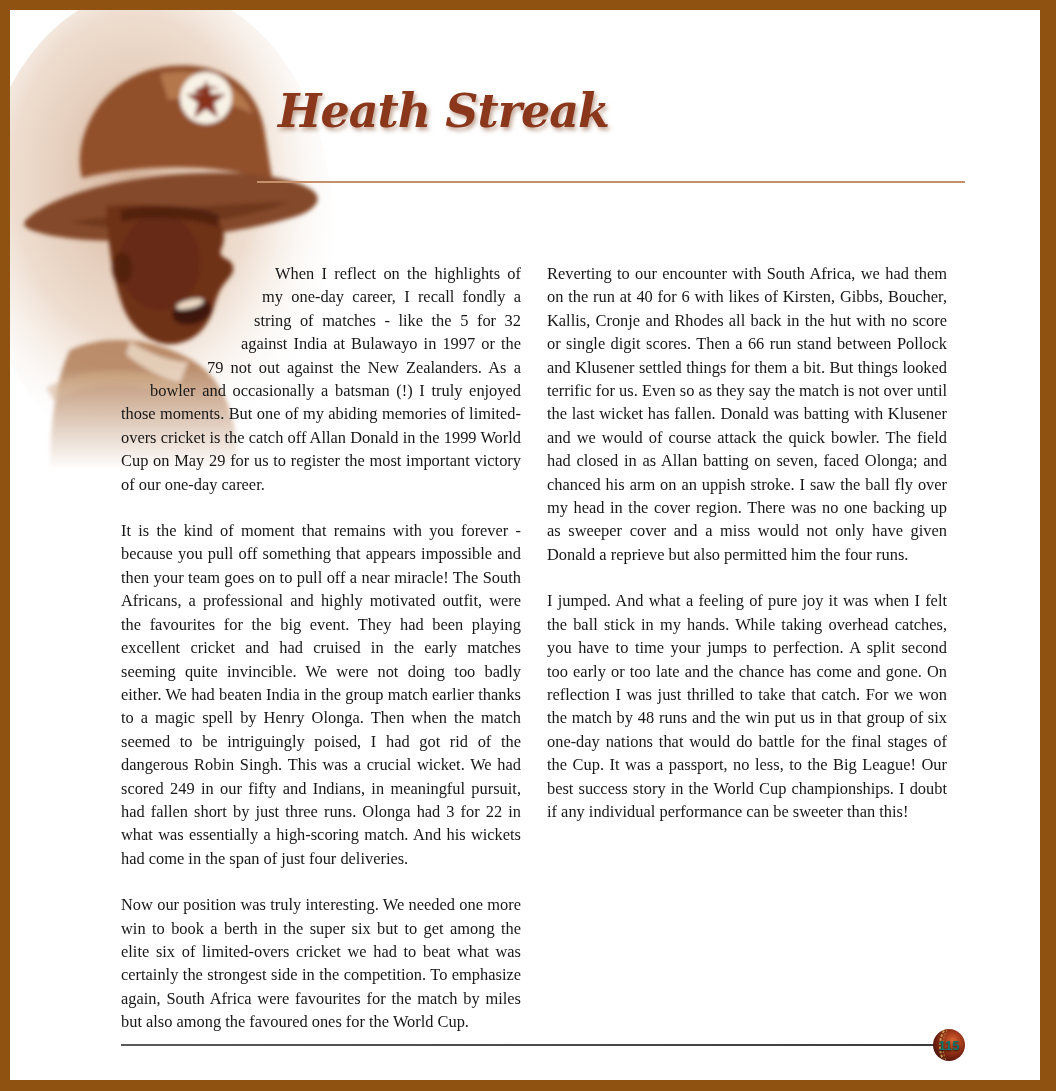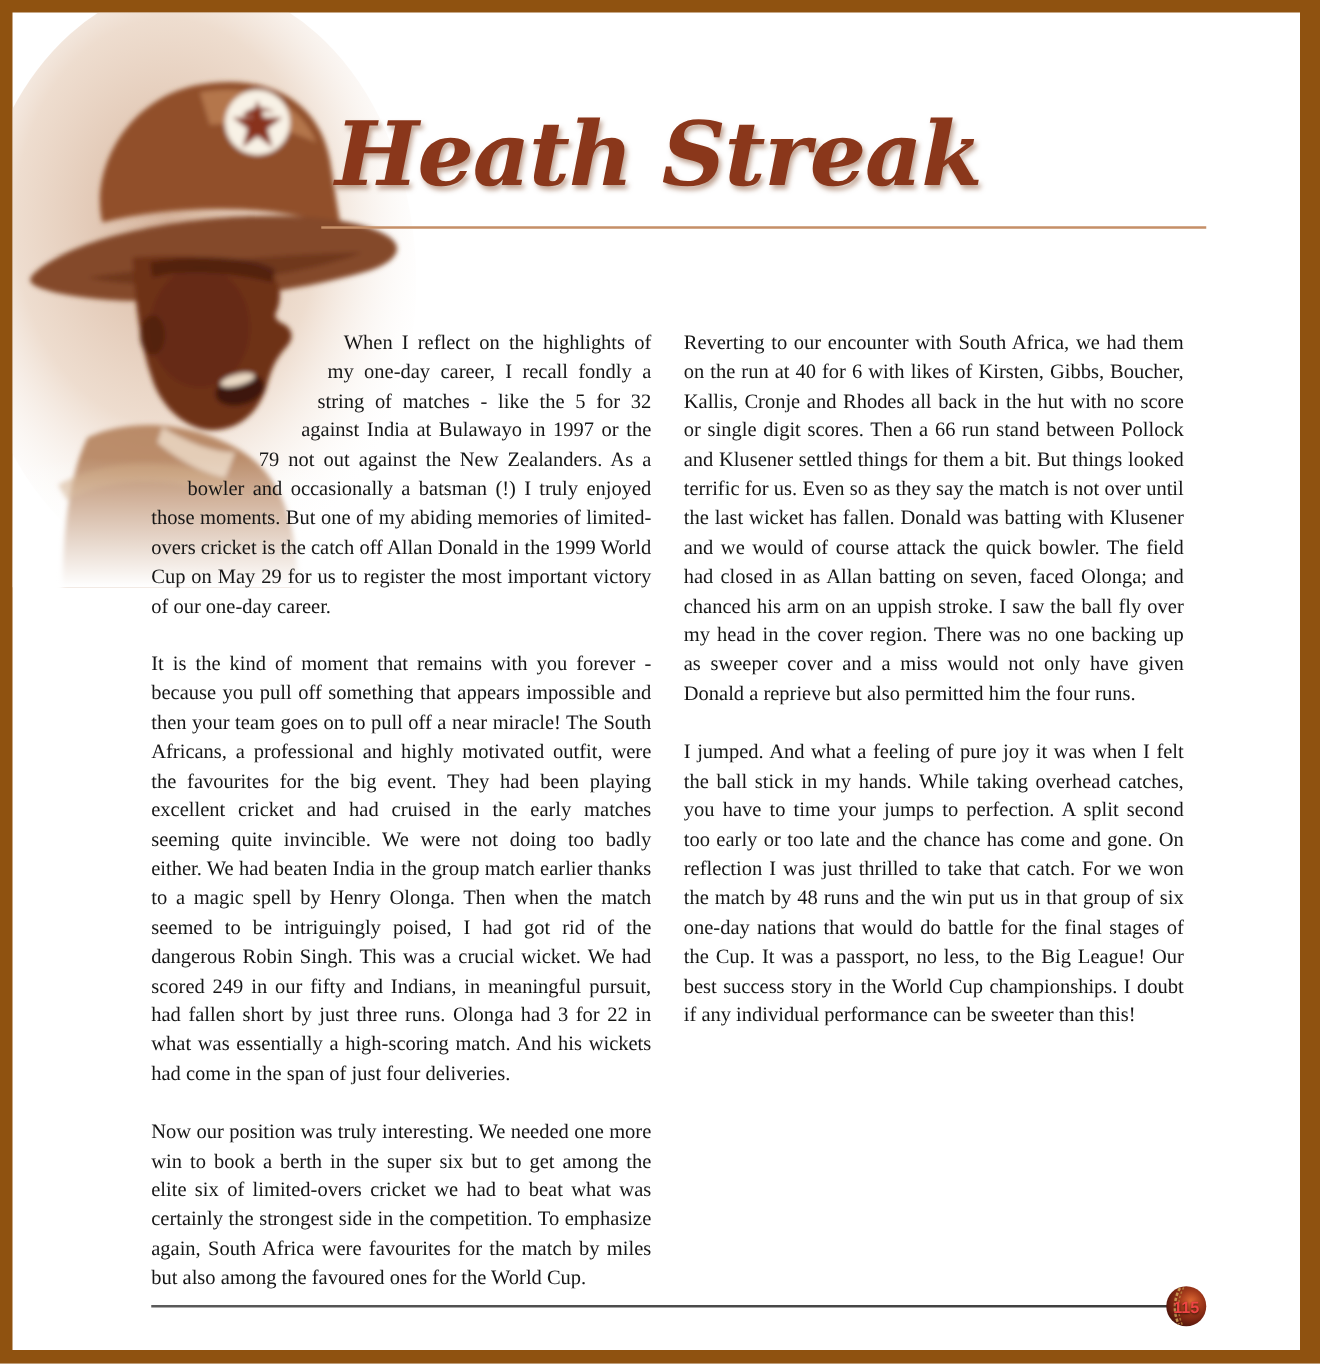--- a/index.html
+++ b/index.html
@@ -11,24 +11,24 @@
   .frame{
     position:absolute;inset:0;box-sizing:border-box;
     border:10px solid #8f5210;border-right-width:16px;border-bottom-width:11px;
     background:#ffffff;
   }
   .portrait{
     position:absolute;left:10px;top:10px;width:330px;height:460px;
     pointer-events:none;
   }
   .page-title{
-    position:absolute;left:268px;top:88px;margin:0;
+    position:absolute;left:278px;top:88px;margin:0;
     font-family:"DejaVu Serif", serif;
     font-style:italic;font-weight:bold;
-    font-size:71px;letter-spacing:-1px;line-height:1;
+    font-size:46px;letter-spacing:-1px;line-height:1;
     color:#8a371b;
     text-shadow:2px 3px 4px rgba(140,90,60,0.55);
     white-space:nowrap;
   }
   .title-rule{
     position:absolute;left:257px;top:181px;width:708px;height:2px;
     background:#c58f67;
   }
   .columns{
     position:absolute;left:121px;top:230px;width:826px;
@@ -46,21 +46,21 @@
   .footer-line{
     position:absolute;left:121px;top:1044px;width:814px;height:2px;
     background:linear-gradient(90deg,#5a5a5a,#3c3c3c);
   }
   .page-ball{
     position:absolute;left:932px;top:1028px;width:34px;height:34px;
   }
   .page-ball .num{
     position:absolute;left:0;top:10px;width:34px;text-align:center;
     font-family:"Liberation Sans", sans-serif;
-    font-size:13px;font-weight:bold;color:#ef4444;
+    font-size:13px;font-weight:bold;color:#0f766e;
     text-shadow:0 1px 2px rgba(0,0,0,0.7);
   }
 </style>
 </head>
 <body>
 
 <div class="frame"></div>
 
 <svg class="portrait" viewBox="0 0 330 460" xmlns="http://www.w3.org/2000/svg">
   <defs>

